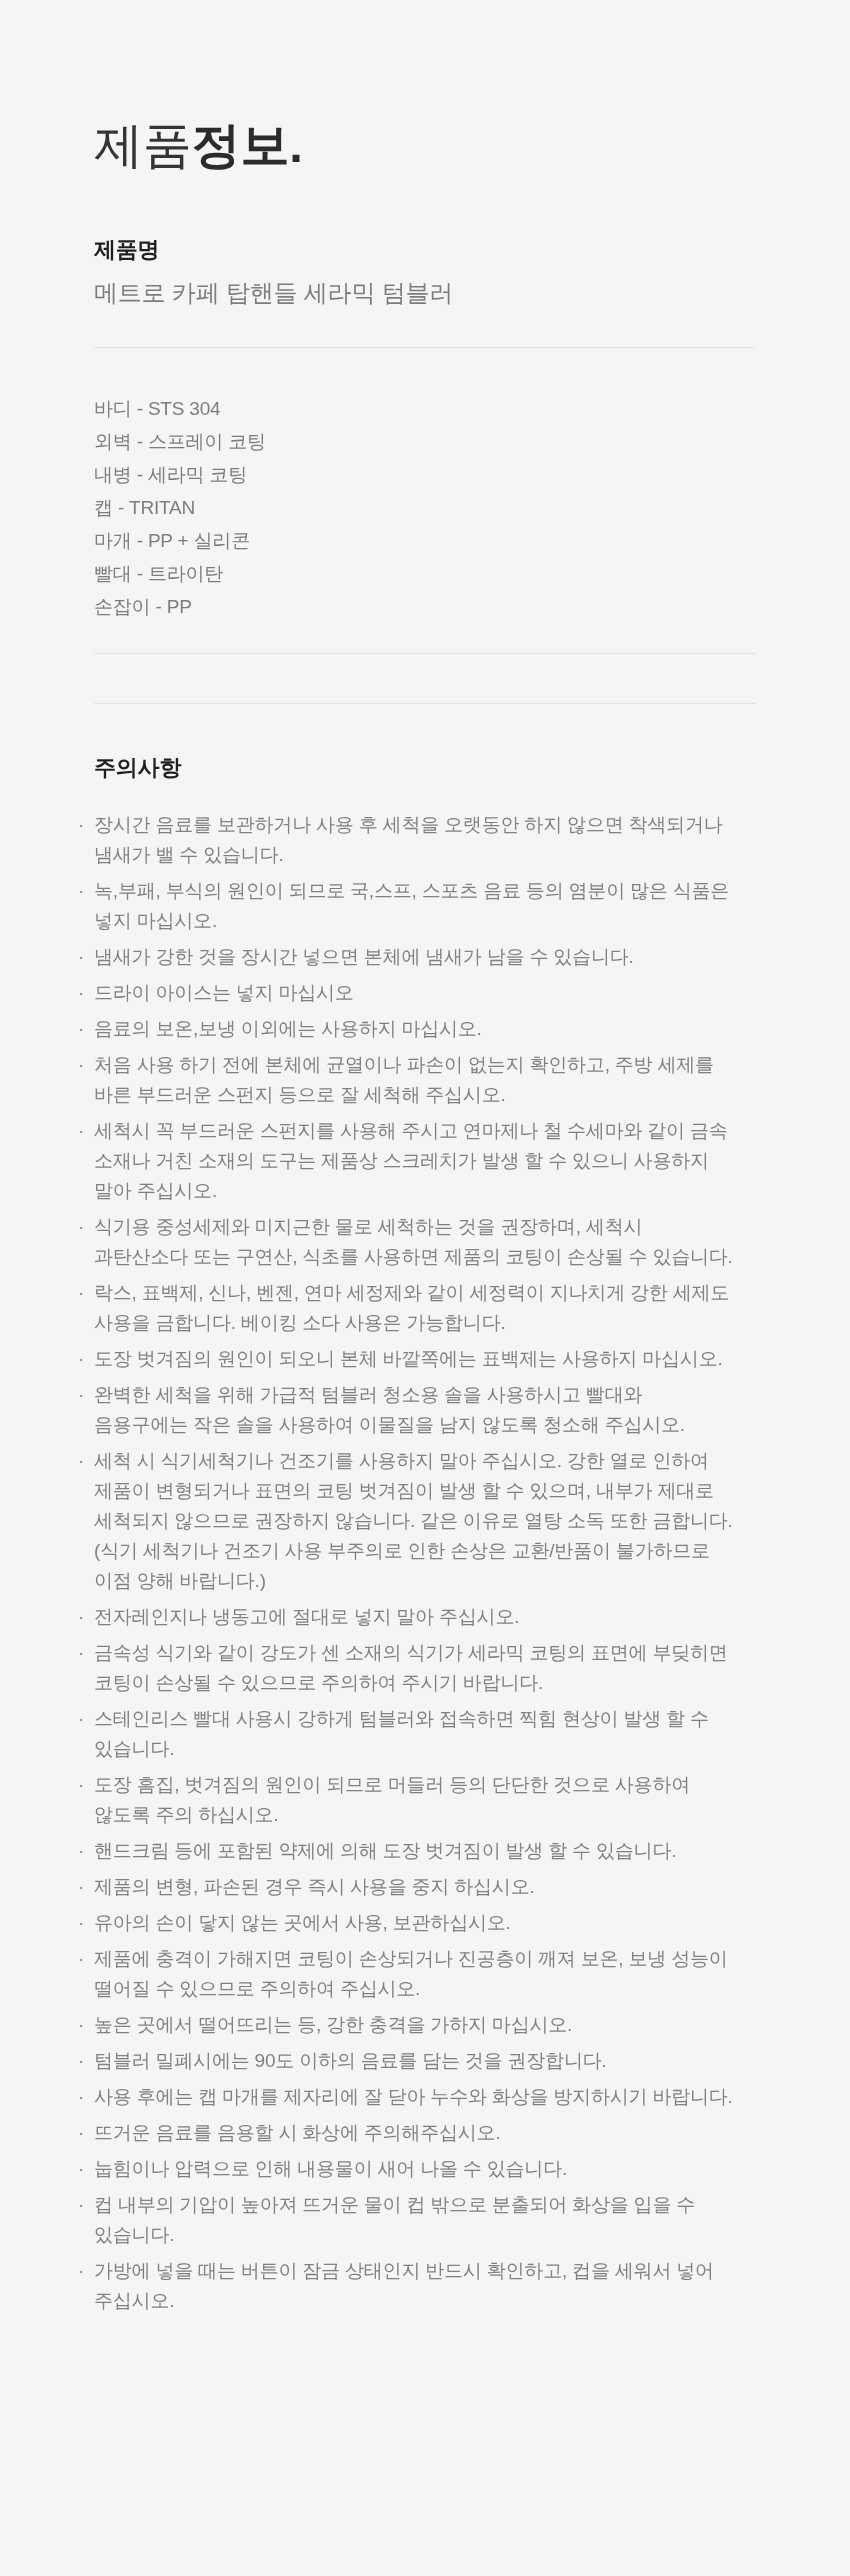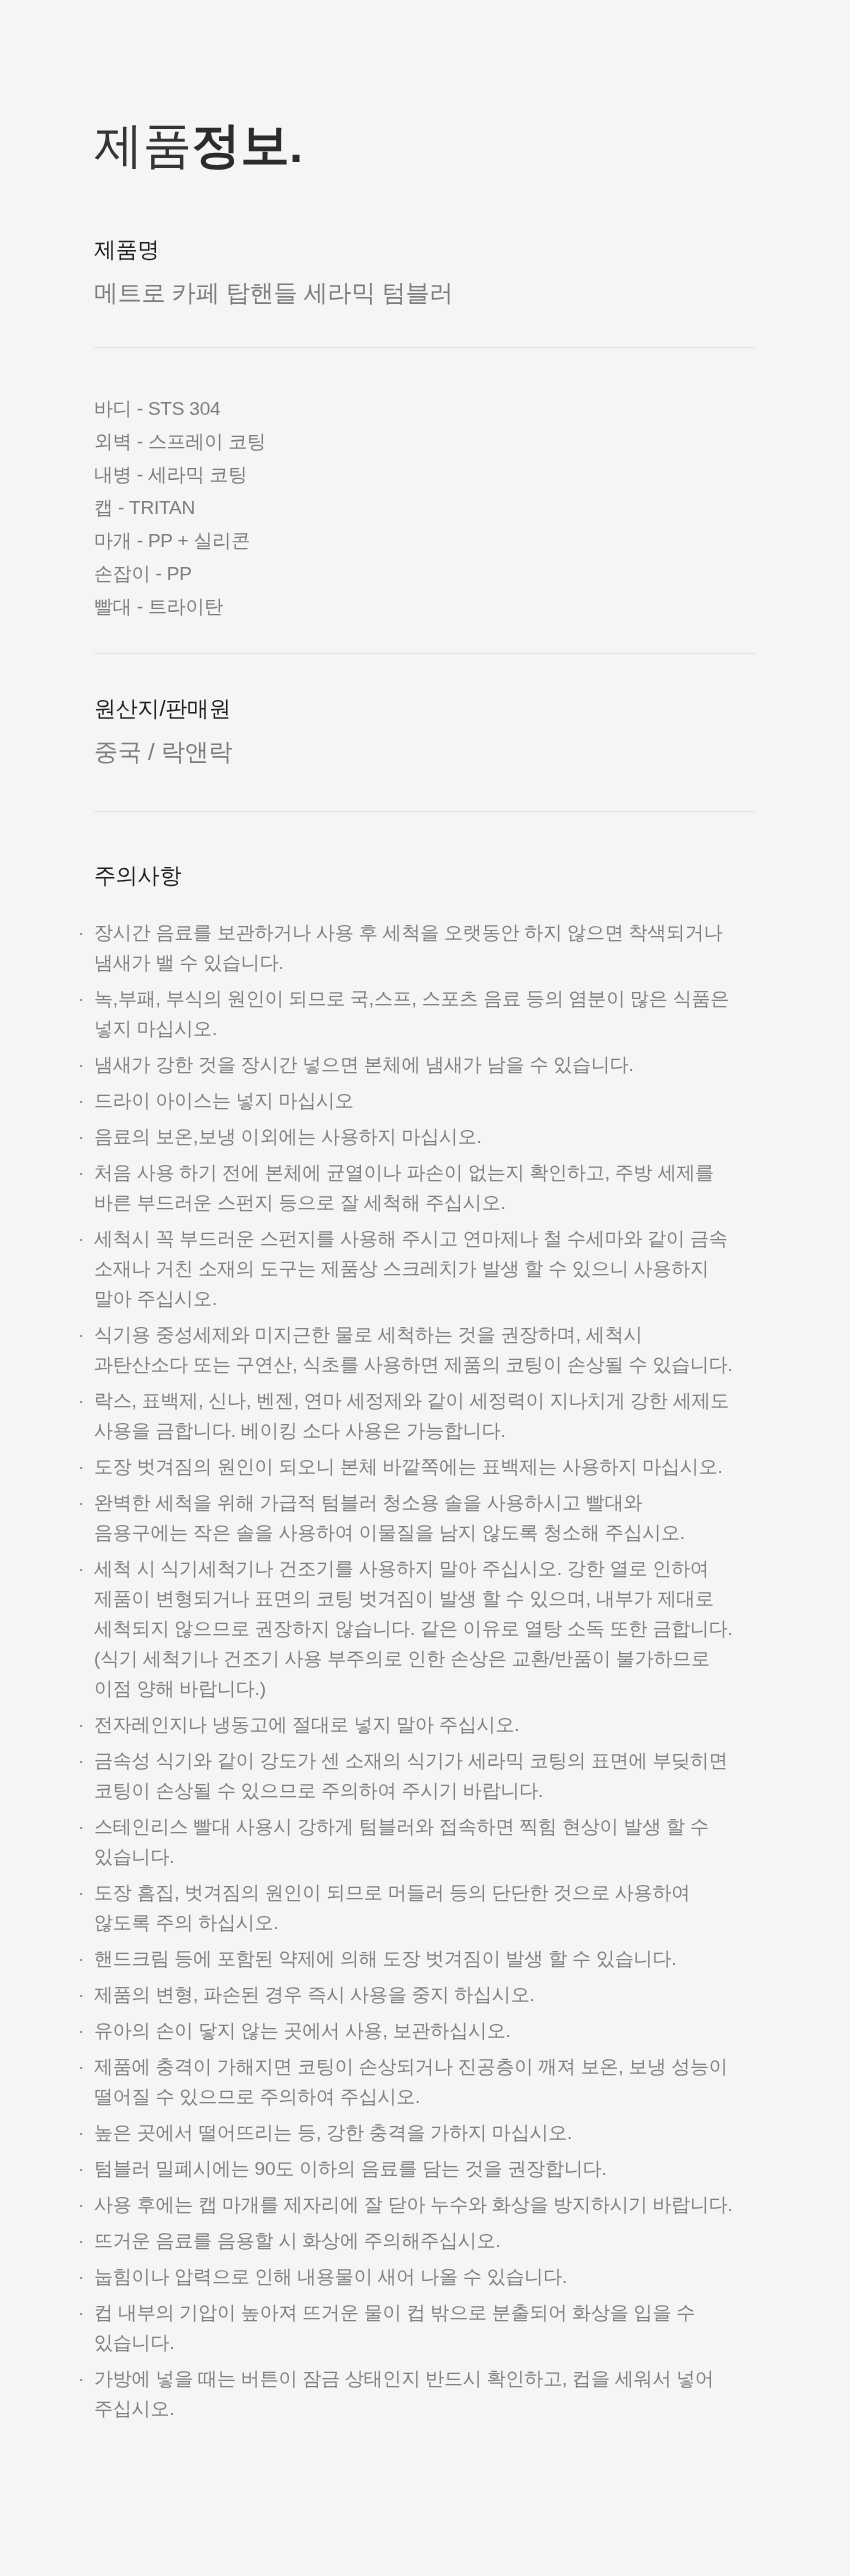--- a/index.html
+++ b/index.html
@@ -30,21 +30,21 @@
     font-weight: 400;
   }
   .page-title .t-bold {
     font-weight: 700;
     color: #2b2b2b;
   }
   .section-heading {
     margin: 0;
     font-size: 22px;
     line-height: 22px;
-    font-weight: 400;
+    font-weight: 700;
     color: #1f1f1f;
   }
   .single-value {
     margin-top: 22px;
     font-size: 24px;
     line-height: 20px;
     color: #7d7d7d;
   }
   .material-list {
     margin-top: 25px;
@@ -105,31 +105,27 @@
 
     <div class="divider d1"></div>
 
     <section>
       <div class="material-list">
         <div class="material-line">바디 - STS 304</div>
         <div class="material-line">외벽 - 스프레이 코팅</div>
         <div class="material-line">내병 - 세라믹 코팅</div>
         <div class="material-line">캡 - TRITAN</div>
         <div class="material-line">마개 - PP + 실리콘</div>
+        <div class="material-line">빨대 - 트라이탄</div>
         <div class="material-line">손잡이 - PP</div>
-        <div class="material-line">빨대 - 트라이탄</div>
       </div>
     </section>
 
     <div class="divider d2"></div>
 
-    <section>
-      <h2 class="section-heading">원산지/판매원</h2>
-      <div class="single-value">중국 / 락앤락</div>
-    </section>
 
     <div class="divider d3"></div>
 
     <section>
       <h2 class="section-heading caution-heading">주의사항</h2>
       <ul class="caution-list">
         <li class="caution-item">
             <span class="caution-dot">·</span>
             <span class="caution-text">장시간 음료를 보관하거나 사용 후 세척을 오랫동안 하지 않으면 착색되거나
 냄새가 밸 수 있습니다.</span>

